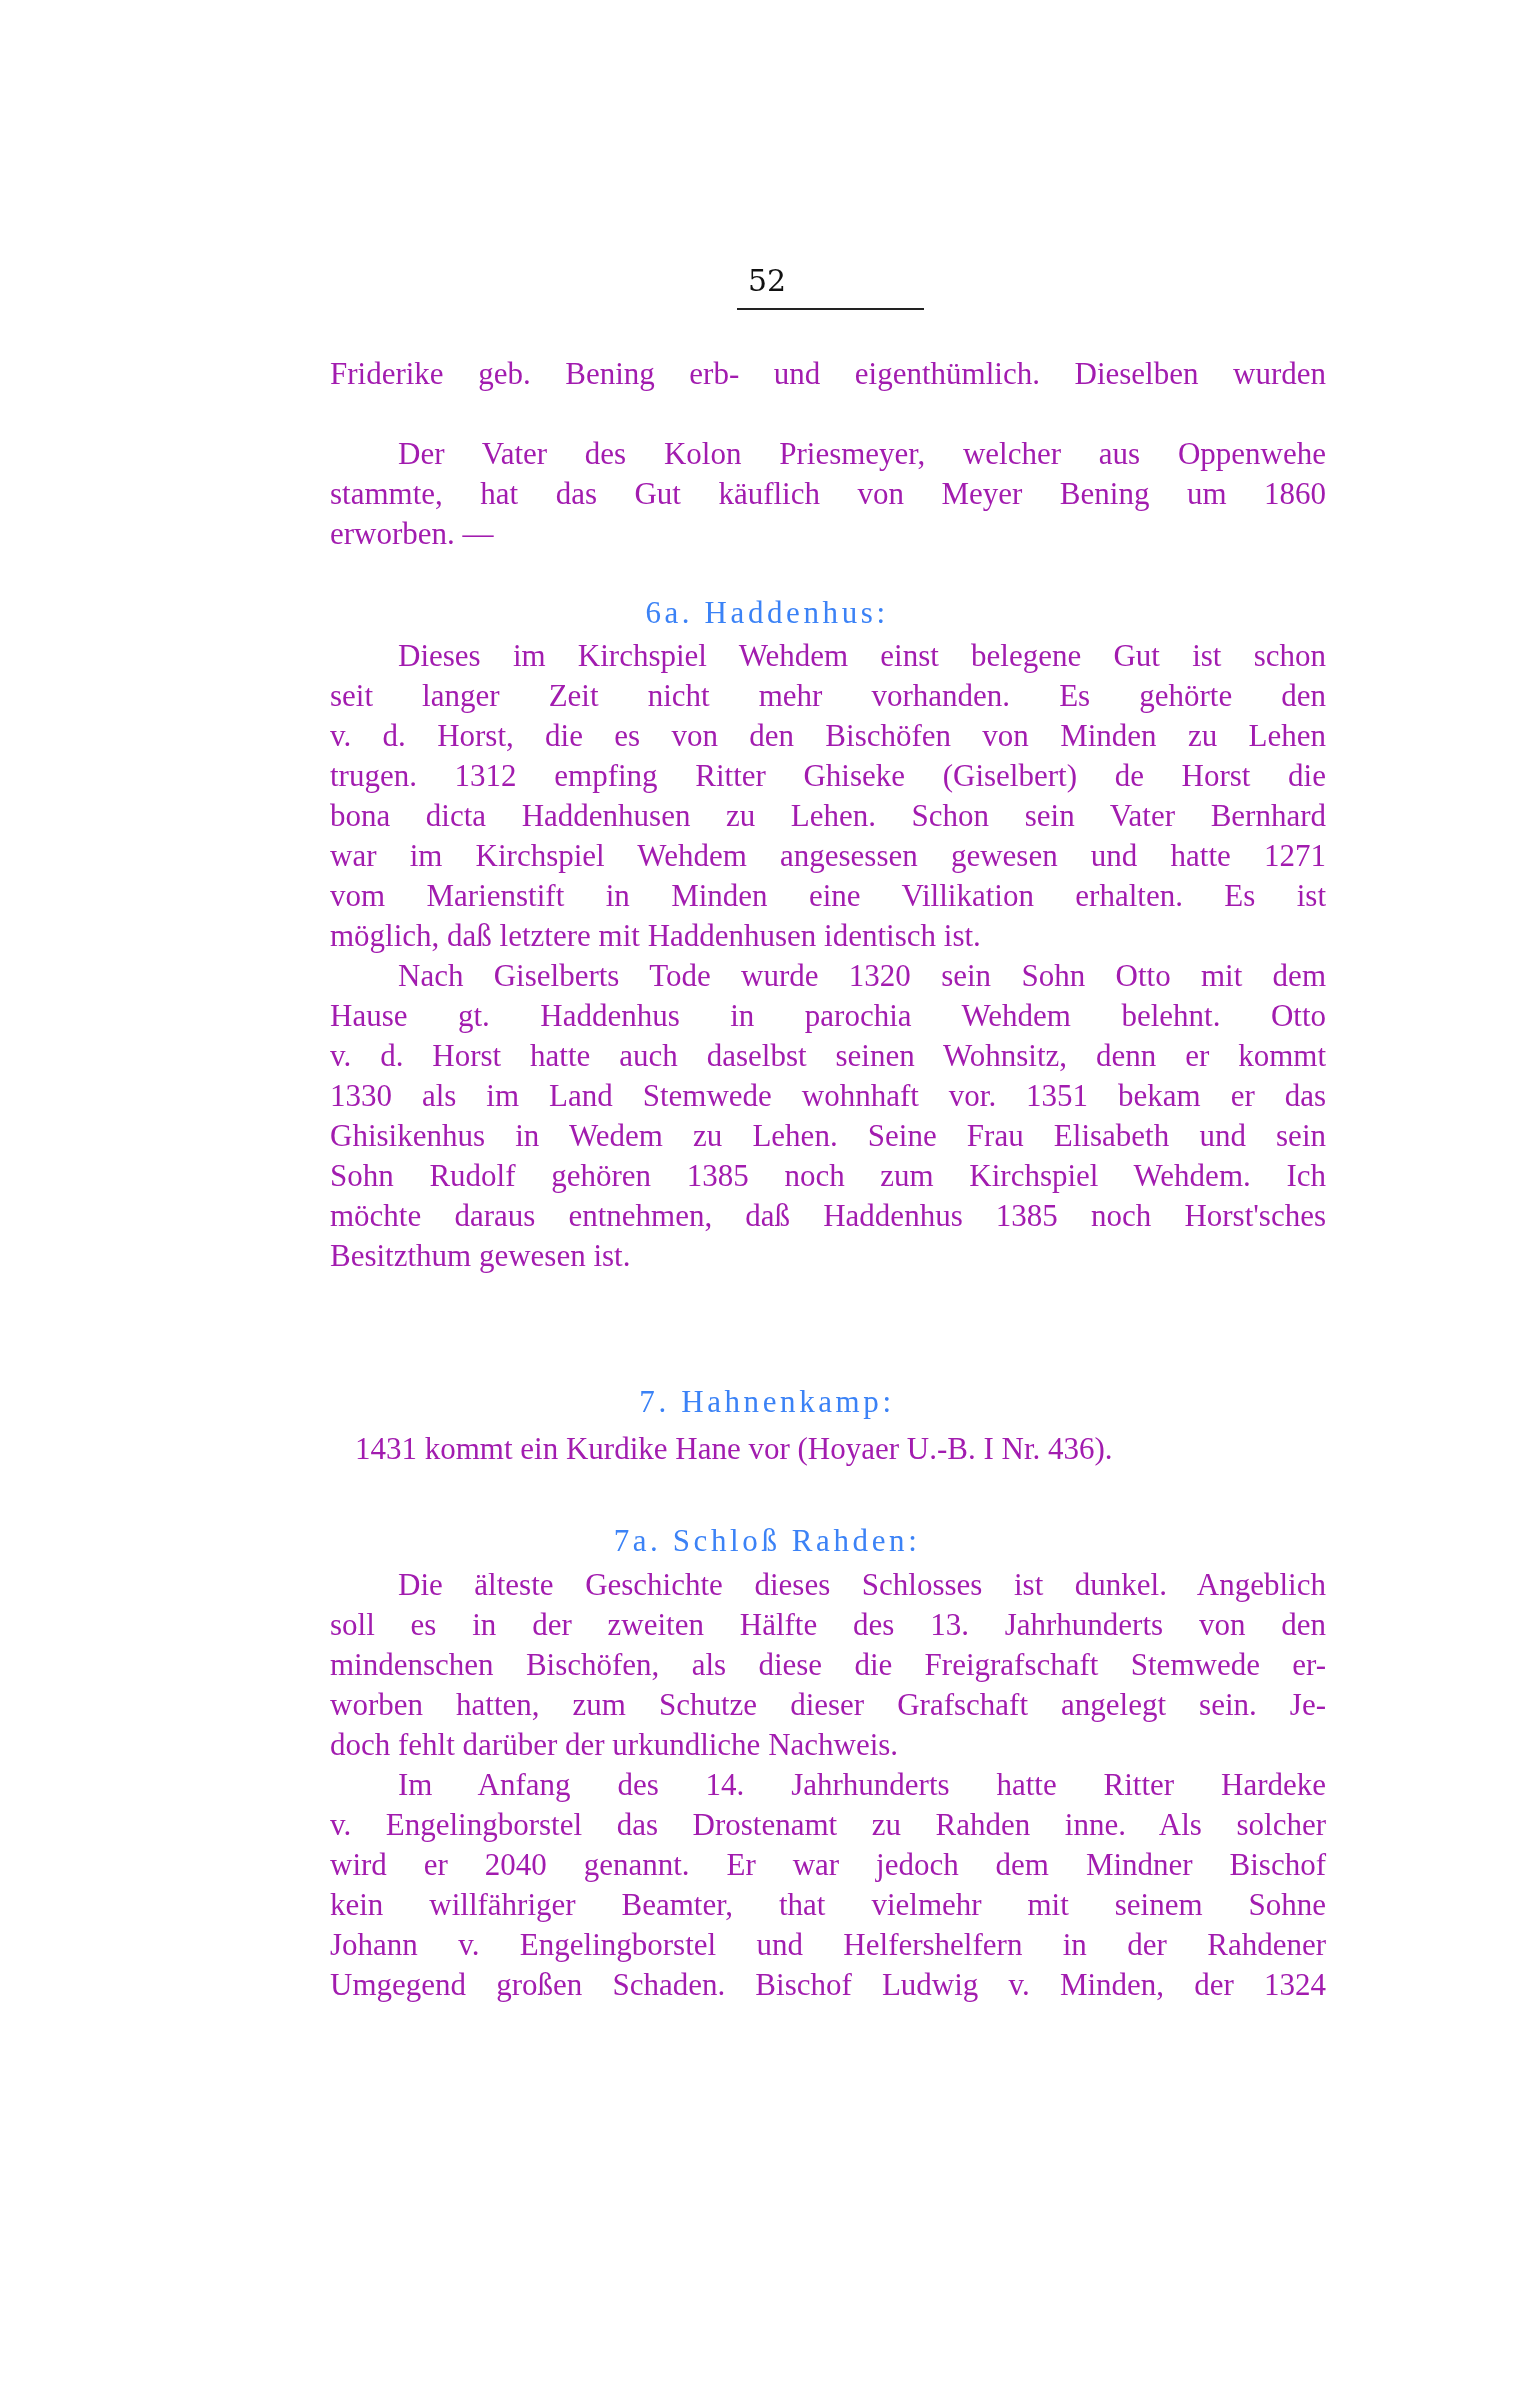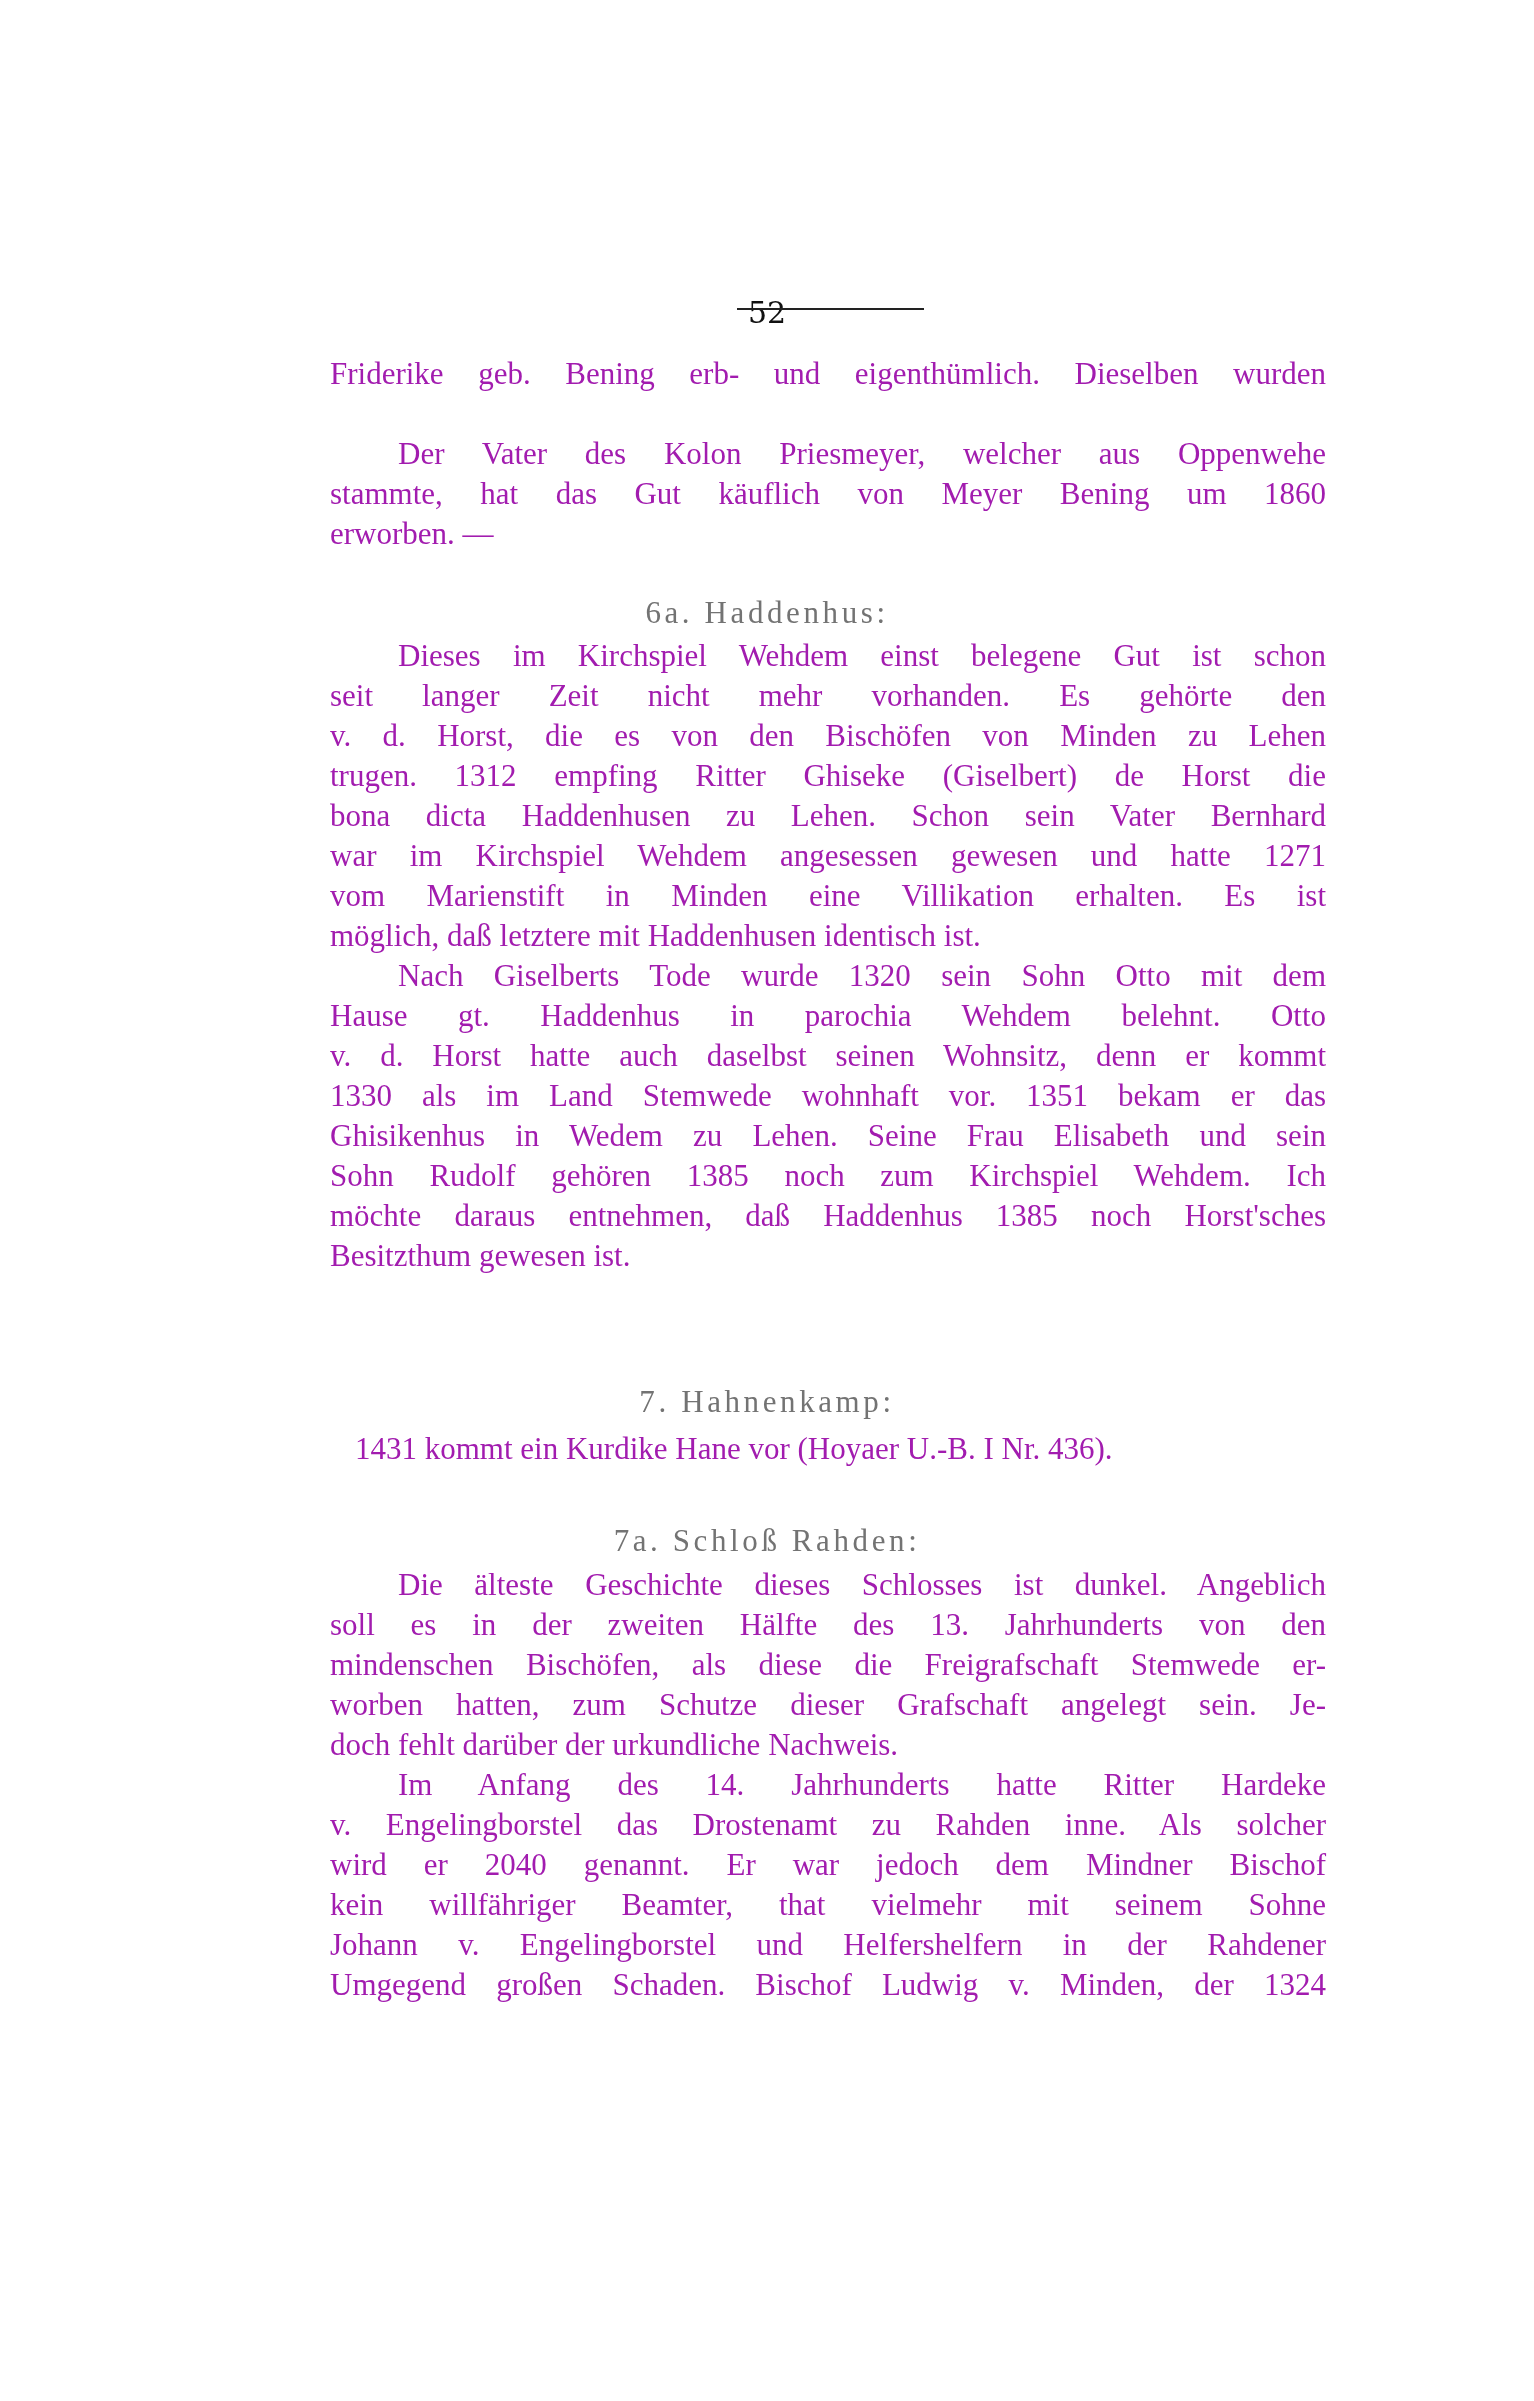--- a/index.html
+++ b/index.html
@@ -1,29 +1,29 @@
 <!DOCTYPE html>
 <html style="font-size:14.2px"><head>
 <meta charset="utf-8">
 <style>
   html, body { margin: 0; padding: 0; background: #ffffff; }
   body { width: 1534px; height: 2401px; position: relative; overflow: hidden; }
   .page { position: absolute; left: 0; top: 0; width: 1534px; height: 2401px; background: #ffffff; color: #111111; }
   .pnum { position: absolute; left: 0; width: 1534px; top: 263px; text-align: center;
-          font-family: "DejaVu Serif", serif; font-size: 30px; line-height: 36px; color: #111; margin-top: 32px; }
+          font-family: "DejaVu Serif", serif; font-size: 30px; line-height: 36px; color: #111; }
   .rule { position: absolute; left: 737px; top: 308px; width: 187px; height: 1.8px; background: #222; }
   .line { position: absolute; left: 330px; width: 996px; height: 40px; line-height: 40px;
           font-family: "Liberation Serif", serif; font-size: 31px; color: #a21caf;
           white-space: nowrap; text-align: justify; text-align-last: justify; }
   .line.last { text-align-last: left; }
   .line.ind { left: 398px; width: 928px; font-family: Liberation Serif, serif; }
   .line.ind2 { left: 355px; width: 971px; text-align-last: left; }
   .heading { position: absolute; left: 0; width: 1534px; text-align: center;
              font-family: "Liberation Serif", serif; font-size: 31px; line-height: 40px;
-             letter-spacing: 3.6px; color: #737373; white-space: nowrap; }
+             letter-spacing: 3.6px; color: #3b82f6; white-space: nowrap; }
 </style>
 </head>
 <body>
 
 <div class="page">
 
   <div class="pnum">52</div>
   <div class="rule"></div>
 
   <div class="line" style="top:354px">Friderike geb. Bening erb- und eigenthümlich. Dieselben wurden</div>

